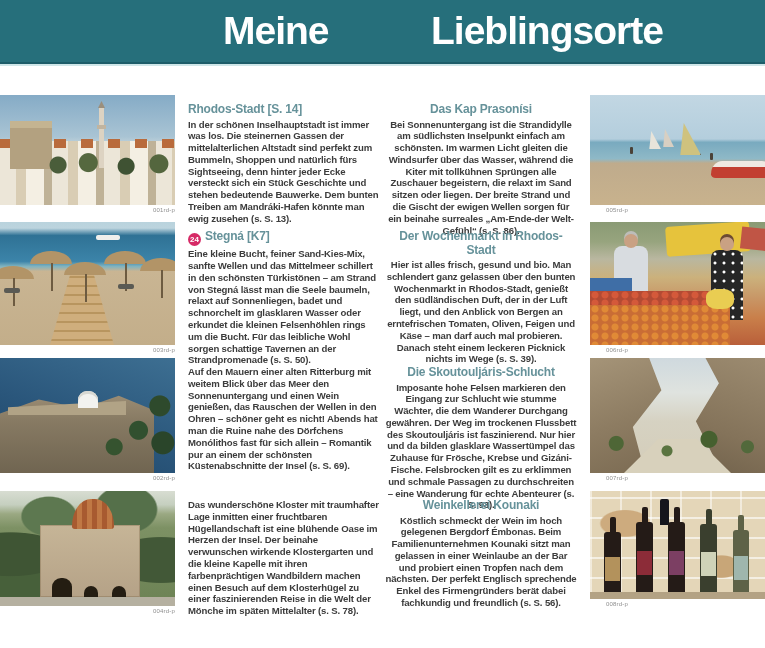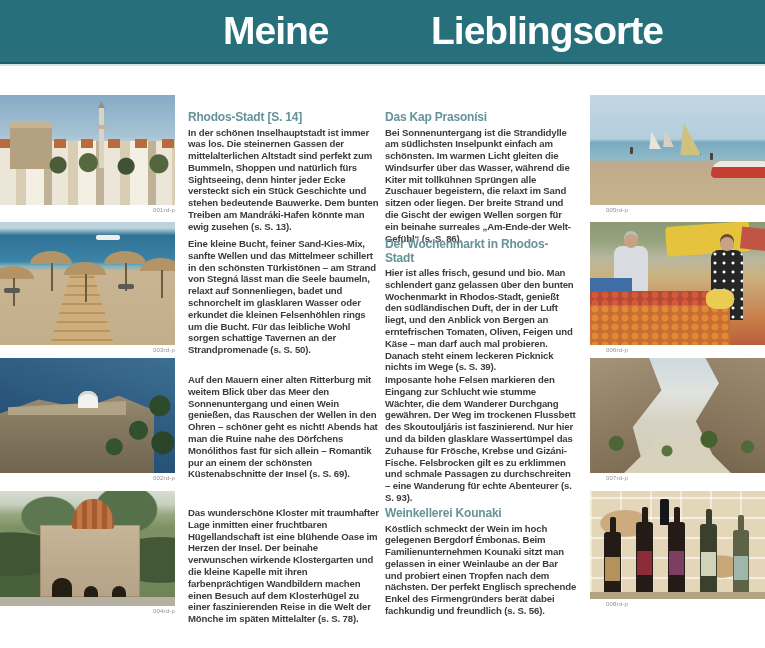--- a/index.html
+++ b/index.html
@@ -12,23 +12,23 @@
   .banner::after{content:"";position:absolute;left:0;top:64px;width:765px;height:2px;background:#cfe6e8;}
   .banner .word{position:absolute;color:#ffffff;font-weight:bold;font-size:39px;
                 letter-spacing:-1px;top:9px;white-space:nowrap;}
   .word.w1{left:223px;}
   .word.w2{left:431px;}
 
   
   .entry{position:absolute;left:0;width:765px;}
   .e1{top:95px;} .e2{top:222px;} .e3{top:358px;} .e4{top:491px;}
 
-  .txt{position:absolute;top:16px;width:192px;}
+  .txt{position:absolute;top:8px;width:192px;}
   .txt-left{left:188px;text-align:left;}
-  .txt-right{left:385px;text-align:left;}
+  .txt-right{left:385px;text-align:center;}
   .txt h3{margin:0 0 2px 0;font-size:12px;line-height:13.5px;color:#66929a;font-weight:bold;
           letter-spacing:-0.2px;}
   .txt p{margin:0;font-size:9.6px;line-height:11.8px;font-weight:bold;color:#3c3c3c;
          letter-spacing:-0.15px;}
   .badge{display:inline-flex;align-items:center;justify-content:center;width:13px;height:13px;
          border-radius:50%;background:#d62a66;color:#fff;font-size:8px;font-weight:bold;
          vertical-align:-2px;margin-right:4px;letter-spacing:0;}
 
   
   .photo{position:absolute;top:0;width:175px;overflow:hidden;background:#ccc;}
@@ -200,20 +200,21 @@
       <div class="umb u1"></div>
       <div class="umb u2"></div>
       <div class="umb u3"></div>
       <div class="umb u4"></div>
       <div class="umb u5"></div>
       <div class="chair c1"></div>
       <div class="chair c2"></div>
     </div>
     <div class="caption cap-left" style="top:125px">003rd-p</div>
     <div class="txt txt-left">
+      <h3><span class="badge">24</span><span>Stegná [K7]</span></h3>
       <p>Eine kleine Bucht, feiner Sand-Kies-Mix, sanfte Wellen und das Mittelmeer schillert in den schönsten Türkistönen – am Strand von Stegná lässt man die Seele baumeln, relaxt auf Sonnenliegen, badet und schnorchelt im glasklaren Wasser oder erkundet die kleinen Felsenhöhlen rings um die Bucht. Für das leibliche Wohl sorgen schattige Tavernen an der Strandpromenade (s. S. 50).</p>
     </div>
   </section>
 
   <section class="entry e3">
     <div class="photo pleft ph3">
       <div class="rock"></div>
       <div class="wall"></div>
       <div class="chapel"></div>
       <div class="trees"></div>
@@ -276,20 +277,21 @@
 
   <section class="entry e3">
     <div class="photo pright ph7">
       <div class="cliffL"></div>
       <div class="cliffR"></div>
       <div class="gravel"></div>
       <div class="shrubs"></div>
     </div>
     <div class="caption cap-right" style="top:117px">007rd-p</div>
     <div class="txt txt-right">
+      <h3><span>Die Skoutouljáris-Schlucht</span></h3>
       <p>Imposante hohe Felsen markieren den Eingang zur Schlucht wie stumme Wächter, die dem Wanderer Durchgang gewähren. Der Weg im trockenen Flussbett des Skoutouljáris ist faszinierend. Nur hier und da bilden glasklare Wassertümpel das Zuhause für Frösche, Krebse und Gizáni-Fische. Felsbrocken gilt es zu erklimmen und schmale Passagen zu durchschreiten – eine Wanderung für echte Abenteurer (s. S. 93).</p>
     </div>
   </section>
 
   <section class="entry e4">
     <div class="photo pright ph8">
       <div class="mini"></div>
       <div class="bottle b1">
           <div class="lbl"></div>
         </div>

